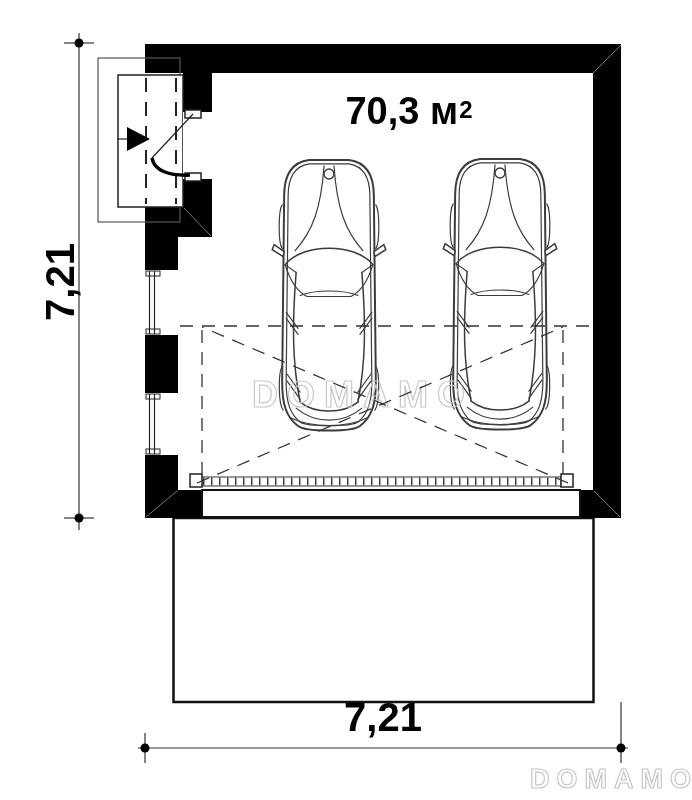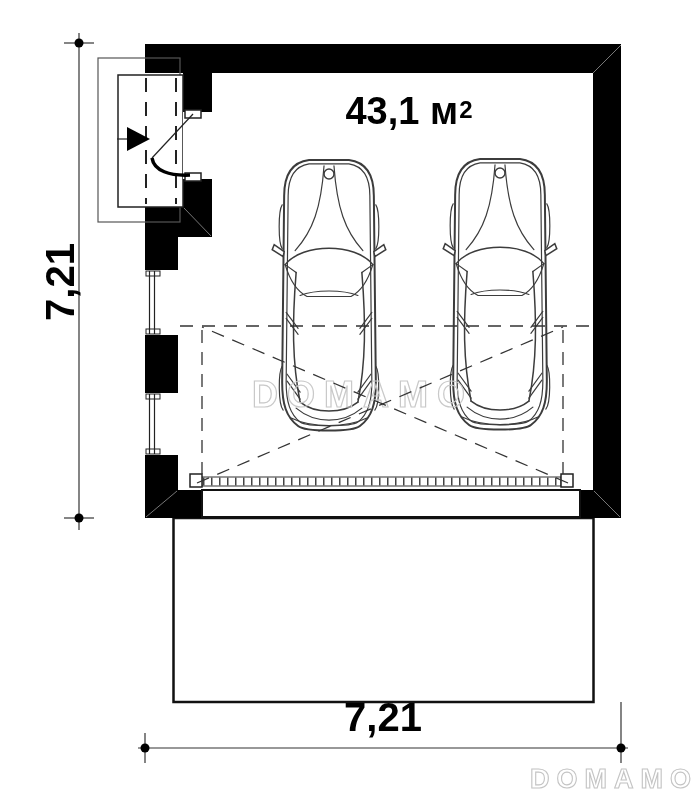--- a/index.html
+++ b/index.html
@@ -160,21 +160,21 @@
     <line x1="145" y1="733" x2="145" y2="763"></line>
     <line x1="621" y1="702" x2="621" y2="763"></line>
     <circle cx="145" cy="748" r="4.5" fill="#000000" stroke="none"></circle>
     <circle cx="621" cy="748" r="4.5" fill="#000000" stroke="none"></circle>
   </g>
 
   <text x="614" y="788" text-anchor="middle" font-size="27" font-weight="bold" letter-spacing="7" fill="none" stroke="#c4c4c4" stroke-width="1.1">DOMAMO</text>
 </svg>
 
 <div class="label area-label">
-  <span>43,1</span>
+  <span>70,3</span>
   <span>м</span><sup>2</sup>
 </div>
 
 <div class="label dim-left">7,21</div>
 
 <div class="label dim-bottom">7,21</div>
 
 </div>
 
 </body></html>

